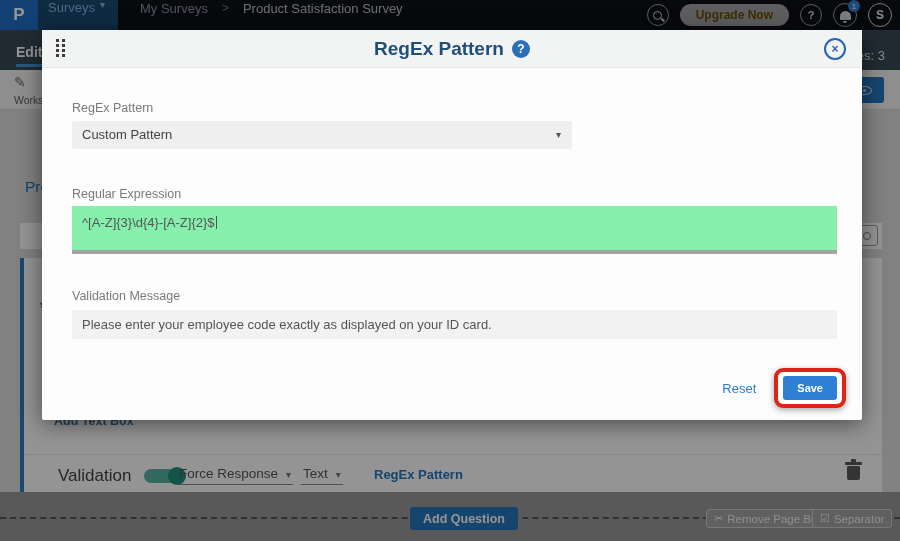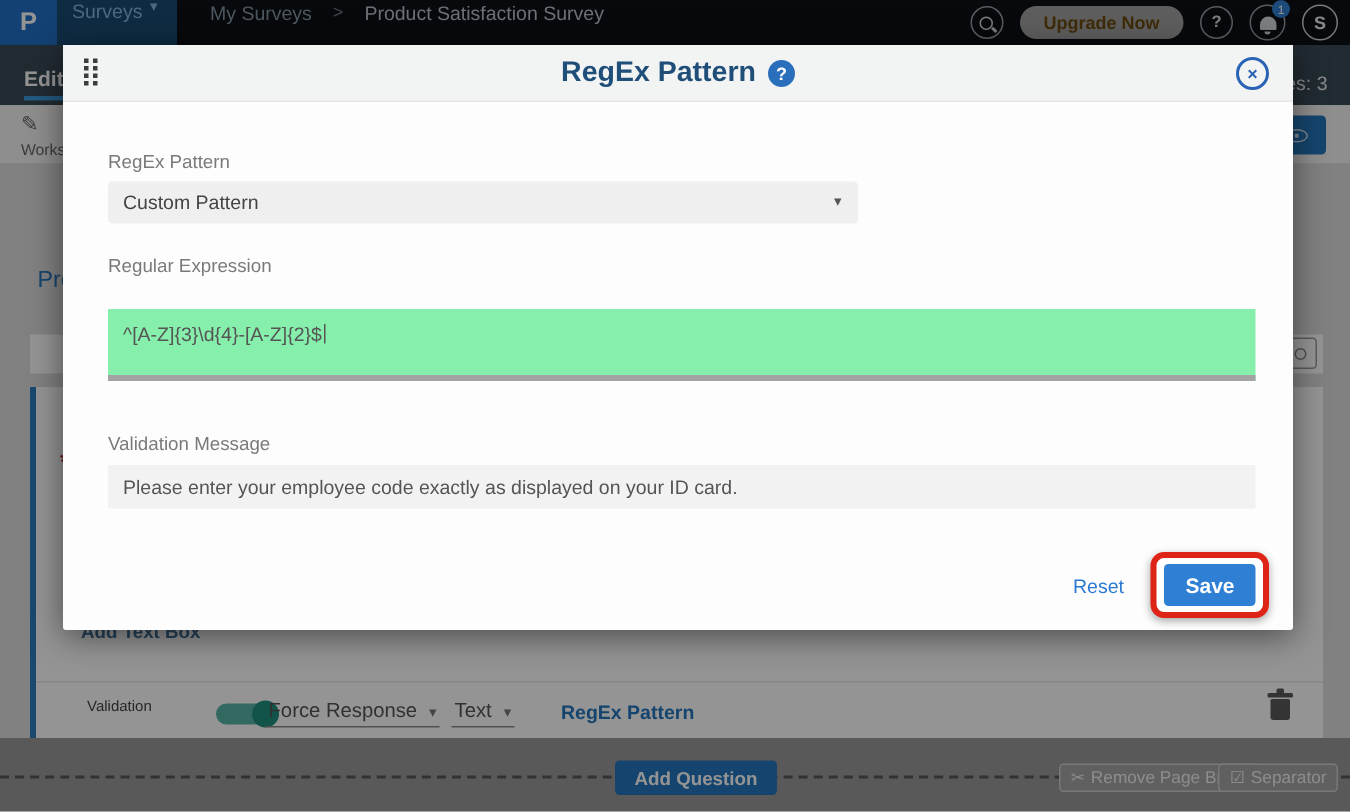--- a/index.html
+++ b/index.html
@@ -57,21 +57,21 @@
   .strip-btn { position:absolute; right:4px; top:2px; width:22px; height:21px; border:1.5px solid #9e9e9e; border-radius:3px;
                display:flex; align-items:center; justify-content:center; }
   .strip-btn i { width:8px; height:8px; border:1.5px solid #8a8a8a; border-radius:50%; }
   .qcard { position:absolute; left:20px; top:148px; width:862px; height:234px; background:#fff; border-left:4px solid #2e7cbe; }
   .req-star { position:absolute; left:16px; top:40px; color:#c92a2a; font-size:18px; font-weight:bold; }
   .q-frag { position:absolute; left:30px; top:38px; color:#333; font-size:16px; border-bottom:1px solid #ddd; padding:0 60px 8px 0; white-space:nowrap; }
   .a-box { position:absolute; left:18px; top:100px; width:300px; height:32px; background:#fafafa; border:1px solid #ccc;
            color:#888; font-size:13px; line-height:30px; padding-left:9px; white-space:nowrap; }
   .add-textbox { position:absolute; left:30px; top:156px; color:#41729c; font-size:12.5px; font-weight:bold; white-space:nowrap; }
   .vrow { position:absolute; left:0; top:196px; width:100%; height:38px; border-top:1px solid #e8e8e8; }
-  .v-label { position:absolute; left:34px; top:11px; color:#444; font-size:10px; }
+  .v-label { position:absolute; left:34px; top:11px; color:#444; font-size:17px; }
   .toggle { position:absolute; left:120px; top:14px; width:40px; height:14px; background:#5bb6a8; border-radius:7px; }
   .toggle::after { content:""; position:absolute; right:-2px; top:-2px; width:18px; height:18px; background:#1f8f80; border-radius:50%; }
   .dd { position:absolute; top:11px; color:#555; font-size:13.5px; border-bottom:1px solid #8a8a8a; padding:0 2px 3px 2px; }
   .dd .caret { color:#777; margin-left:8px; }
   .dd-force { left:153px; }
   .dd-regex { left:277px; }
   .regex-pattern-link { position:absolute; left:350px; top:12px; color:#2577bd; font-size:13px; font-weight:bold; }
   .trash { position:absolute; right:22px; top:11px; width:13px; height:14px; background:#5a5a5a; border-radius:1px 1px 2px 2px; }
   .trash::before { content:""; position:absolute; left:-2px; top:-4px; width:17px; height:2.5px; background:#5a5a5a; border-radius:1px; }
   .trash::after { content:""; position:absolute; left:4px; top:-7px; width:5px; height:3px; background:#5a5a5a; border-radius:1px 1px 0 0; }
@@ -93,34 +93,34 @@
   .m-header { position:relative; height:38px; background:#f2f3f3; border-bottom:1px solid #e6e6e6; }
   .grab { position:absolute; left:14px; top:9px; display:grid; grid-template-columns:repeat(2, 4px); grid-gap:2px 2px; cursor:grab; }
   .grab i { width:3px; height:3px; background:#3c3c3c; }
   .m-title-wrap { position:absolute; left:0; top:0; width:100%; height:38px; display:flex; align-items:center; justify-content:center; gap:8px; }
   .m-title { color:#1f4e79; font-size:19px; font-weight:bold; }
   .m-help { width:18px; height:18px; background:#2a6fbb; border-radius:50%; color:#fff; font-size:12px; font-weight:bold;
             display:flex; align-items:center; justify-content:center; }
   .m-close { position:absolute; right:16px; top:8px; width:22px; height:22px; border:2px solid #2a63b5; border-radius:50%;
              color:#2a63b5; font-size:12px; font-weight:bold; display:flex; align-items:center; justify-content:center; cursor:pointer; }
   .f-label { position:absolute; left:30px; color:#7a7a7a; font-size:12.5px; }
-  .lbl-1 { top:71px; } .lbl-2 { top:140px; } .lbl-3 { top:259px; }
+  .lbl-1 { top:71px; } .lbl-2 { top:157px; } .lbl-3 { top:259px; }
   .m-select { position:absolute; left:30px; top:91px; width:500px; height:28px; background:#efefef; border-radius:3px;
               color:#444; font-size:13px; line-height:28px; padding-left:10px; cursor:pointer; }
   .m-select .caret { position:absolute; right:11px; top:9px; color:#555; }
   .m-textarea { position:absolute; left:30px; top:176px; width:765px; height:48px; background:#86efac;
                 border-bottom:4px solid #a3a3a3; color:#555; font-size:13px; padding:9px 10px; }
   .tcaret { display:inline-block; width:1px; height:13px; background:#555; margin-left:1px; vertical-align:-2px; }
   .m-input { position:absolute; left:30px; top:280px; width:765px; height:29px; background:#f2f2f2;
              color:#555; font-size:13px; line-height:29px; padding-left:10px; white-space:nowrap; overflow:hidden; }
   .m-footer { position:absolute; right:16px; top:338px; display:flex; align-items:center; gap:18px; }
   .reset-link { color:#2a7ad2; font-size:13px; cursor:pointer; }
   .save-ring { border:4px solid #de2317; border-radius:9px; padding:4px 5px; background:#fff;
                box-shadow:0 2px 6px rgba(0,0,0,0.35); }
-  .save-btn { background:#2f80d4; border:none; color:#fff; font-size:14px; font-weight:bold; padding:6px 14px;
+  .save-btn { background:#2f80d4; border:none; color:#fff; font-size:11px; font-weight:bold; padding:6px 14px;
               border-radius:3px; cursor:pointer; font-family:inherit; }
 </style>
 </head>
 <body>
 
 <div class="stage">
 
   <div class="topbar">
     <div class="brand">
       <div class="logo-sq">P</div>

